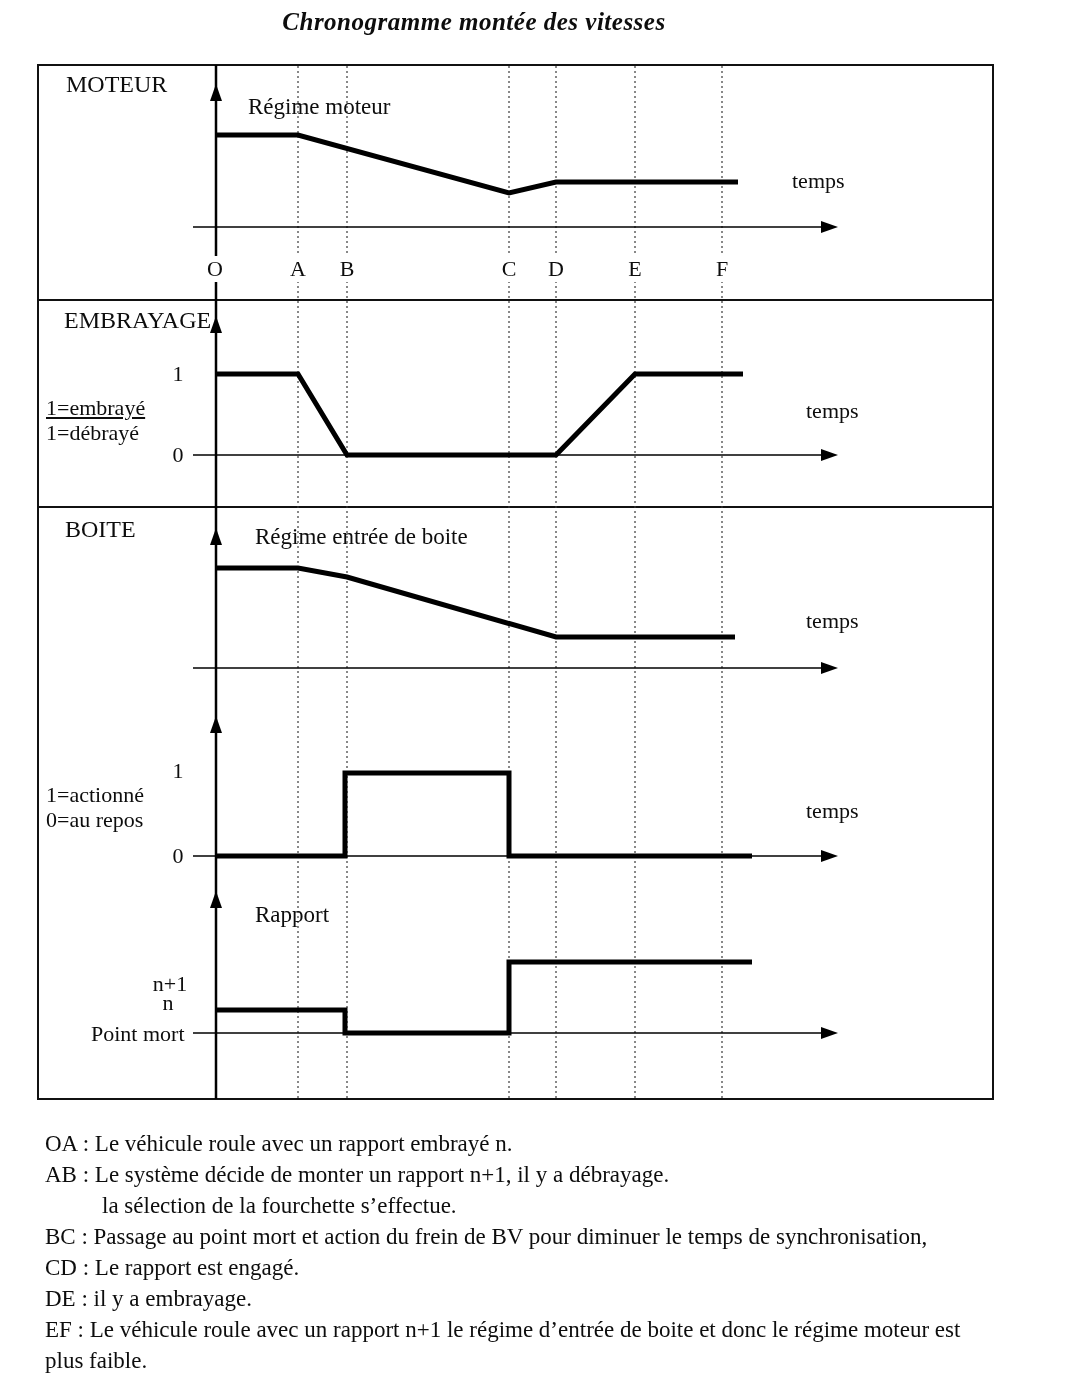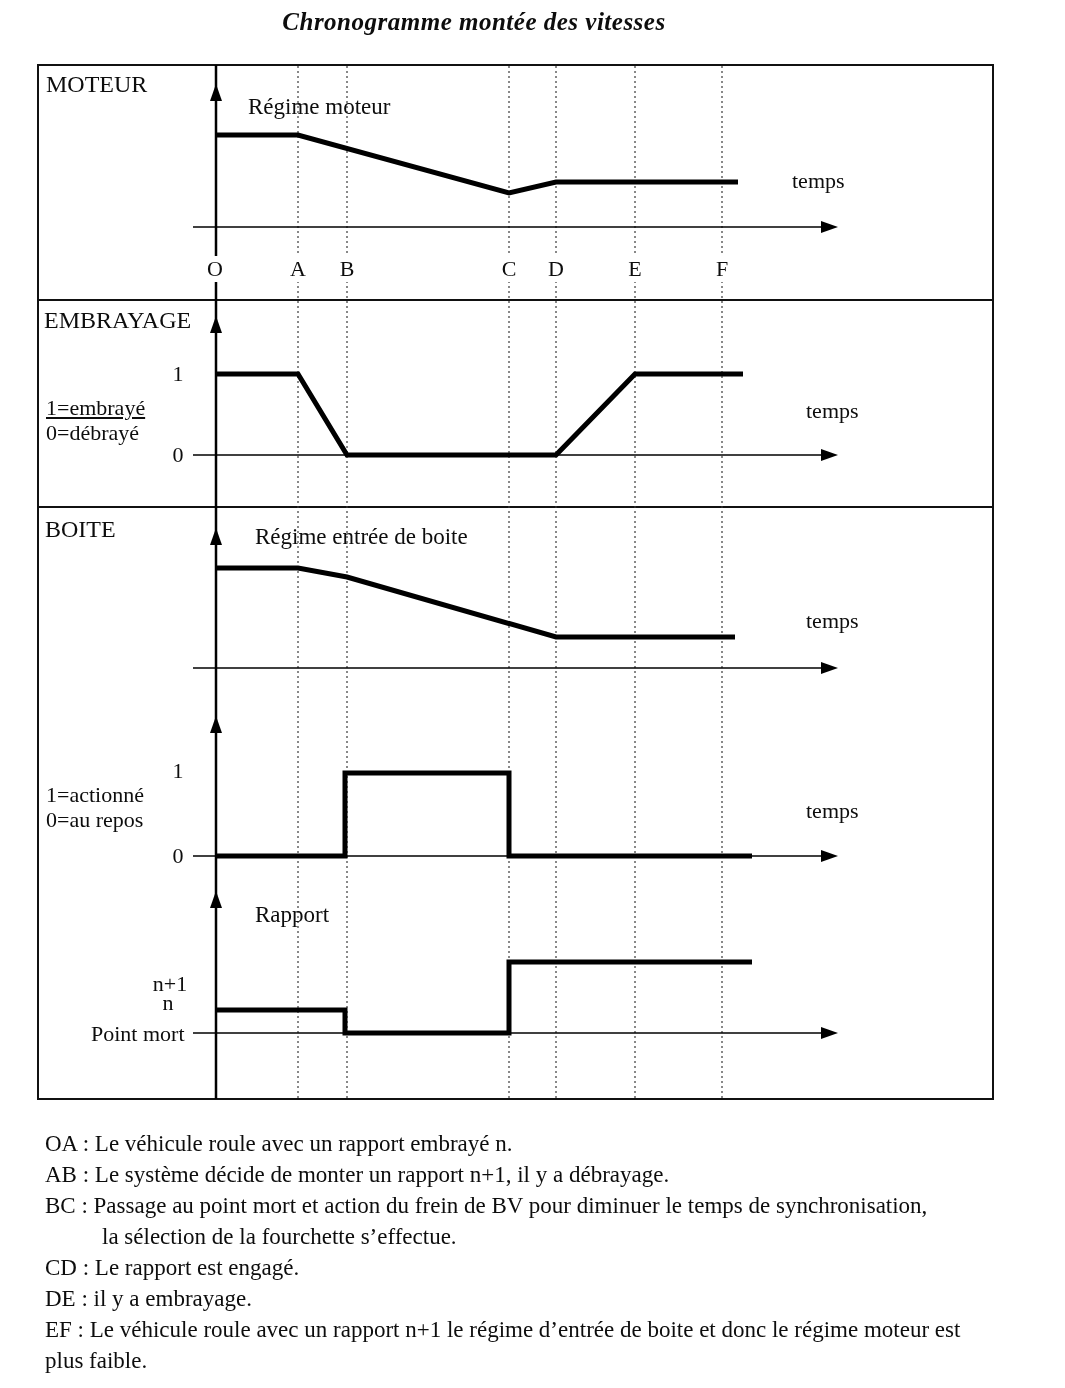--- a/index.html
+++ b/index.html
@@ -5,21 +5,21 @@
   html,body{margin:0;padding:0;}
   body{
     width:1065px;height:1388px;background:#ffffff;position:relative;
     font-family:"Liberation Serif", serif;color:#0d0d0d;overflow:hidden;
   }
   #page{position:absolute;left:0;top:0;width:1065px;height:1388px;}
   svg{position:absolute;left:0;top:0;}
   .lbl{position:absolute;white-space:nowrap;line-height:1.15;}
   .doc-title{left:0;top:8px;width:948px;text-align:center;
     font-size:25px;font-weight:bold;font-style:italic;letter-spacing:.5px;}
-  .section-label{font-size:24px;}
+  .section-label{font-size:24px;margin-left:20px;}
   .chart-title{font-size:23px;}
   .temps{font-size:22px;}
   .lvl{font-size:22px;text-align:center;}
   .legend{font-size:22px;}
   .marker-lbl{position:absolute;font-size:22px;background:#fff;padding:0 4px;
     transform:translateX(-50%);font-family:"Liberation Serif",serif;}
   #notes{position:absolute;left:45px;top:1128px;width:990px;font-size:23px;}
   #notes .note-line{line-height:31px;white-space:nowrap;}
   #notes .indent{padding-left:57px;}
 </style>
@@ -63,21 +63,21 @@
 
   <div class="lbl doc-title">Chronogramme montée des vitesses</div>
 
   <div class="lbl section-label" style="left:46px;top:71px;">MOTEUR</div>
   <div class="lbl chart-title" style="left:248px;top:94px;">Régime moteur</div>
   <div class="lbl temps" style="left:792px;top:168px;">temps</div>
 
   <div class="lbl section-label" style="left:44px;top:307px;">EMBRAYAGE</div>
   <div class="lbl lvl" style="left:160px;top:361px;width:36px;">1</div>
   <div class="lbl legend" style="left:46px;top:395px;text-decoration:underline;">1=embrayé</div>
-  <div class="lbl legend" style="left:46px;top:420px;">0=débrayé</div>
+  <div class="lbl legend" style="left:46px;top:420px;">1=débrayé</div>
   <div class="lbl lvl" style="left:160px;top:442px;width:36px;">0</div>
   <div class="lbl temps" style="left:806px;top:398px;">temps</div>
 
   <div class="lbl section-label" style="left:45px;top:516px;">BOITE</div>
   <div class="lbl chart-title" style="left:255px;top:524px;">Régime entrée de boite</div>
   <div class="lbl temps" style="left:806px;top:608px;">temps</div>
 
   <div class="lbl lvl" style="left:160px;top:758px;width:36px;">1</div>
   <div class="lbl legend" style="left:46px;top:782px;">1=actionné</div>
   <div class="lbl legend" style="left:46px;top:807px;">0=au repos</div>
@@ -95,20 +95,20 @@
       <div class="marker-lbl" style="left: 347px; top: 256px;">B</div>
       <div class="marker-lbl" style="left: 509px; top: 256px;">C</div>
       <div class="marker-lbl" style="left: 556px; top: 256px;">D</div>
       <div class="marker-lbl" style="left: 635px; top: 256px;">E</div>
       <div class="marker-lbl" style="left: 722px; top: 256px;">F</div>
     </div>
 
   <div id="notes">
       <div class="note-line">OA : Le véhicule roule avec un rapport embrayé n.</div>
       <div class="note-line">AB : Le système décide de monter un rapport n+1, il y a débrayage.</div>
+      <div class="note-line indent">la sélection de la fourchette s’effectue.</div>
       <div class="note-line">BC : Passage au point mort et action du frein de BV pour diminuer le temps de synchronisation,</div>
-      <div class="note-line indent">la sélection de la fourchette s’effectue.</div>
       <div class="note-line">CD : Le rapport est engagé.</div>
       <div class="note-line">DE : il y a embrayage.</div>
       <div class="note-line">EF : Le véhicule roule avec un rapport n+1 le régime d’entrée de boite et donc le régime moteur est</div>
       <div class="note-line">plus faible.</div>
     </div>
 </div>
 
 </body></html>

